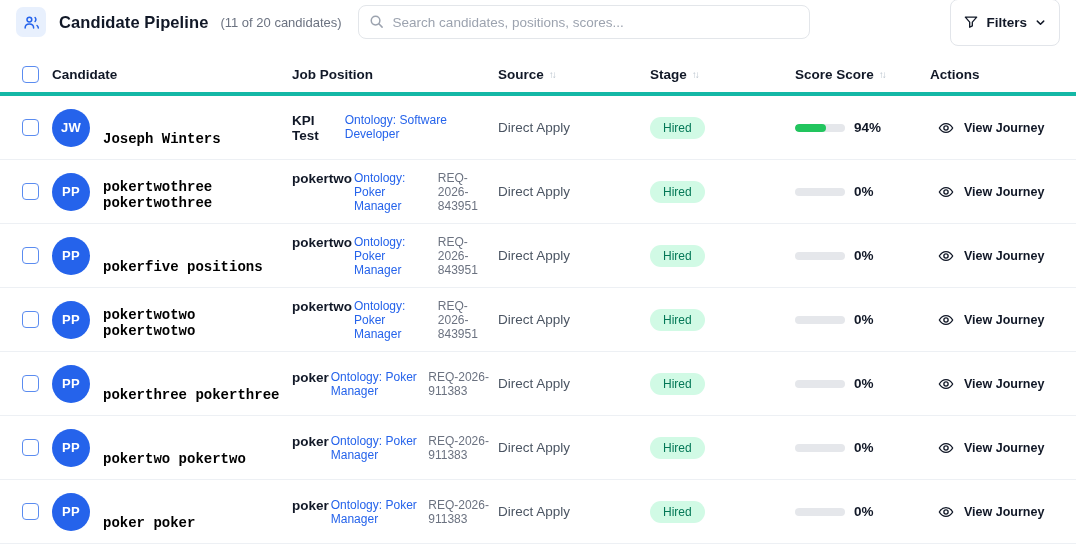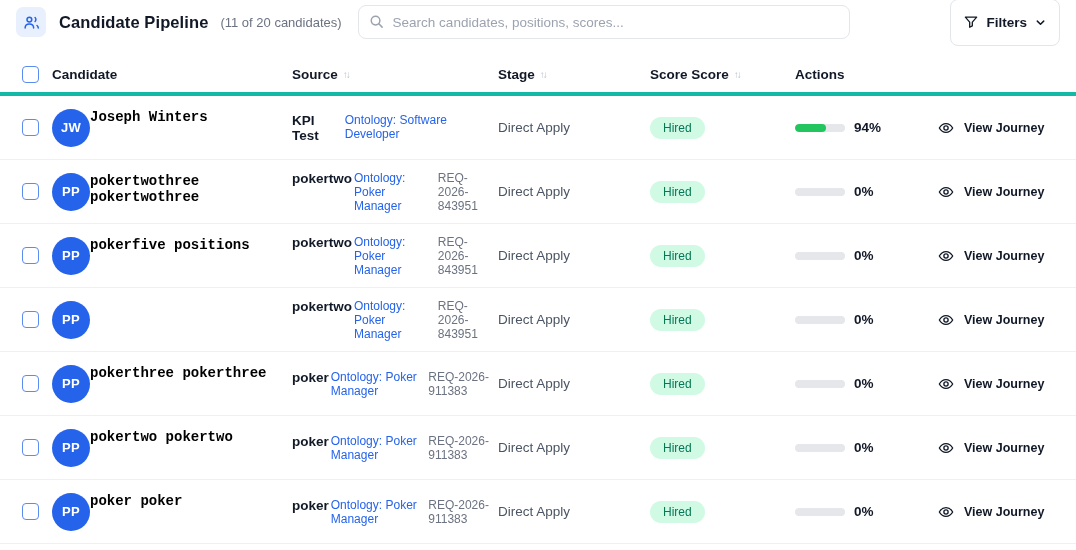--- a/index.html
+++ b/index.html
@@ -32,21 +32,21 @@
     color: #111827;
   }
   .count {
     font-size: 13px;
     color: #6b7280;
     margin-left: 12px;
   }
   .search-wrap {
     position: relative;
     margin-left: 16px;
-    width: 492px;
+    width: 452px;
     flex: 0 0 auto;
   }
   .search-wrap input {
     width: 100%;
     height: 34px;
     border: 1px solid #e3e6ea;
     border-radius: 8px;
     padding: 0 12px 0 34px;
     font-family: "Liberation Sans", sans-serif;
     font-size: 13.5px;
@@ -110,21 +110,21 @@
     border-radius: 4px;
     background: #ffffff;
     display: inline-block;
     cursor: pointer;
   }
 
   .tbody .grid-row {
     height: 64px;
     border-bottom: 1px solid #edf0f4;
   }
-  .cell-candidate { display: flex; align-items: flex-start; }
+  .cell-candidate { display: flex; align-items: flex-end; gap: 13px; }
   .avatar {
     width: 38px; height: 38px;
     border-radius: 50%;
     background: var(--avatar-bg, #2563eb);
     color: #ffffff;
     font-size: 13px;
     font-weight: 700;
     display: flex; align-items: center; justify-content: center;
     flex: 0 0 auto;
     letter-spacing: 0.3px;
@@ -219,20 +219,23 @@
 </div>
 
 <div class="grid-row thead">
   <div class="cell-check">
     <span class="checkbox"></span>
   </div>
   <div class="th">
     <span>Candidate</span>
   </div>
   <div class="th">
+    <span>Job Position</span>
+  </div>
+  <div class="th">
     <span>Source</span>
     <span class="sort">↑↓</span>
   </div>
   <div class="th">
     <span>Stage</span>
     <span class="sort">↑↓</span>
   </div>
   <div class="th">
     <span>Score Score</span>
     <span class="sort">↑↓</span>
@@ -340,20 +343,21 @@
         <span>View Journey</span>
       </button>
     </div>
   </div>
     <div class="grid-row">
     <div class="cell-check">
       <span class="checkbox"></span>
     </div>
     <div class="cell-candidate">
       <span class="avatar">PP</span>
+      <span class="name">pokertwotwo pokertwotwo</span>
     </div>
     <div class="cell-job">
       <span class="job-title">pokertwo</span>
       <a class="ontology">Ontology: Poker Manager</a>
       <span class="req">REQ-2026-843951</span>
     </div>
     <div class="cell-source">Direct Apply</div>
     <div class="cell-stage">
       <span class="badge">Hired</span>
     </div>

